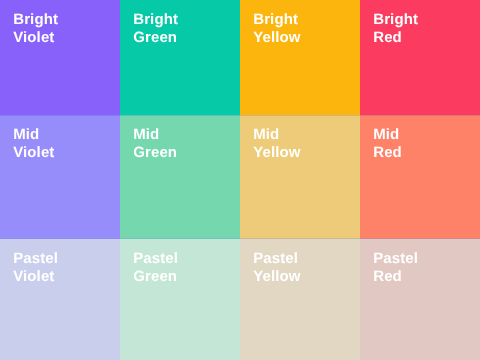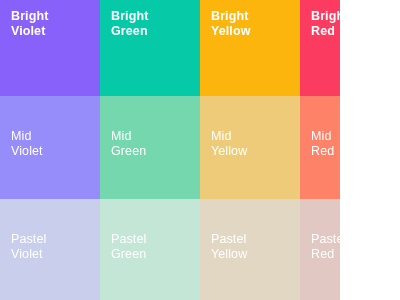--- a/index.html
+++ b/index.html
@@ -32,28 +32,27 @@
     color: #ffffff;
     font-weight: bold;
     font-size: 12.5px;
     line-height: 14.5px;
     letter-spacing: 0.1px;
     white-space: pre-line;
     -webkit-font-smoothing: antialiased;
   }
   .row-mid .swatch-label,
   .row-pastel .swatch-label {
-    font-weight: normal;
-    margin-top: 24px;
+    font-weight: bold;
   }
 </style>
 </head>
 <body>
 
-<div id="palette" style="width: 340px; height: 300px; background: #1d4ed8;">
+<div id="palette" style="width: 400px; height: 300px; background: #1d4ed8;">
   <div class="grid">
 
     <div class="swatch row-bright" style="background-color: rgb(135, 97, 250);">
       <span class="swatch-label" style="color: rgb(255, 255, 255);">Bright
 Violet</span>
     </div>
     <div class="swatch row-bright" style="background-color: rgb(6, 201, 168);">
       <span class="swatch-label" style="color: rgb(255, 255, 255);">Bright
 Green</span>
     </div>

